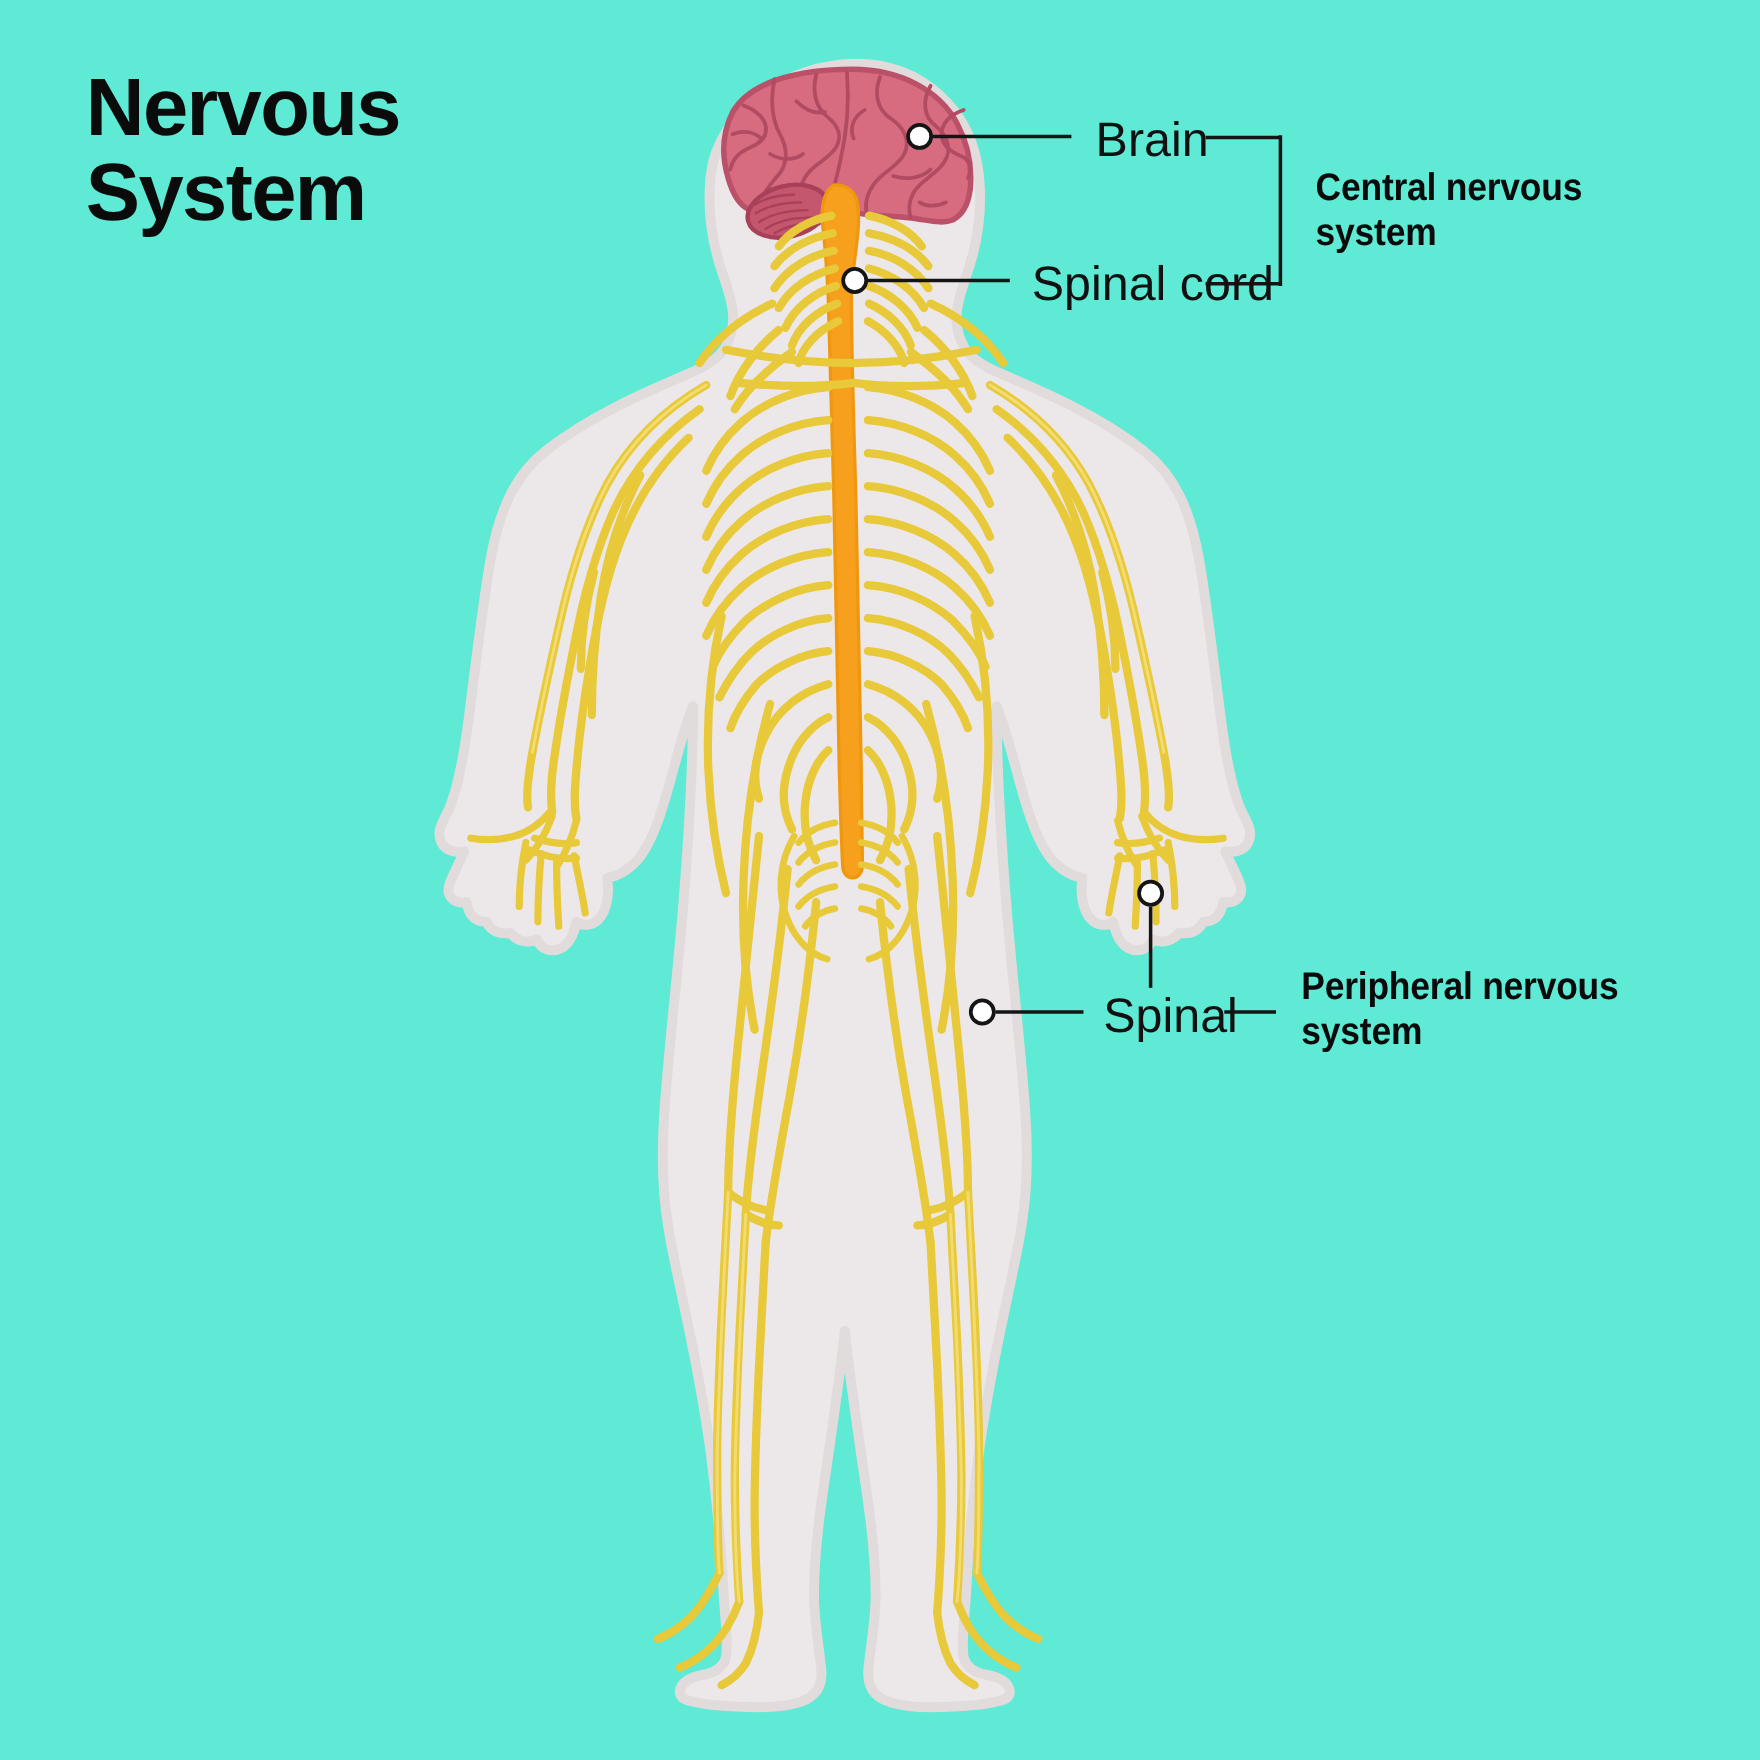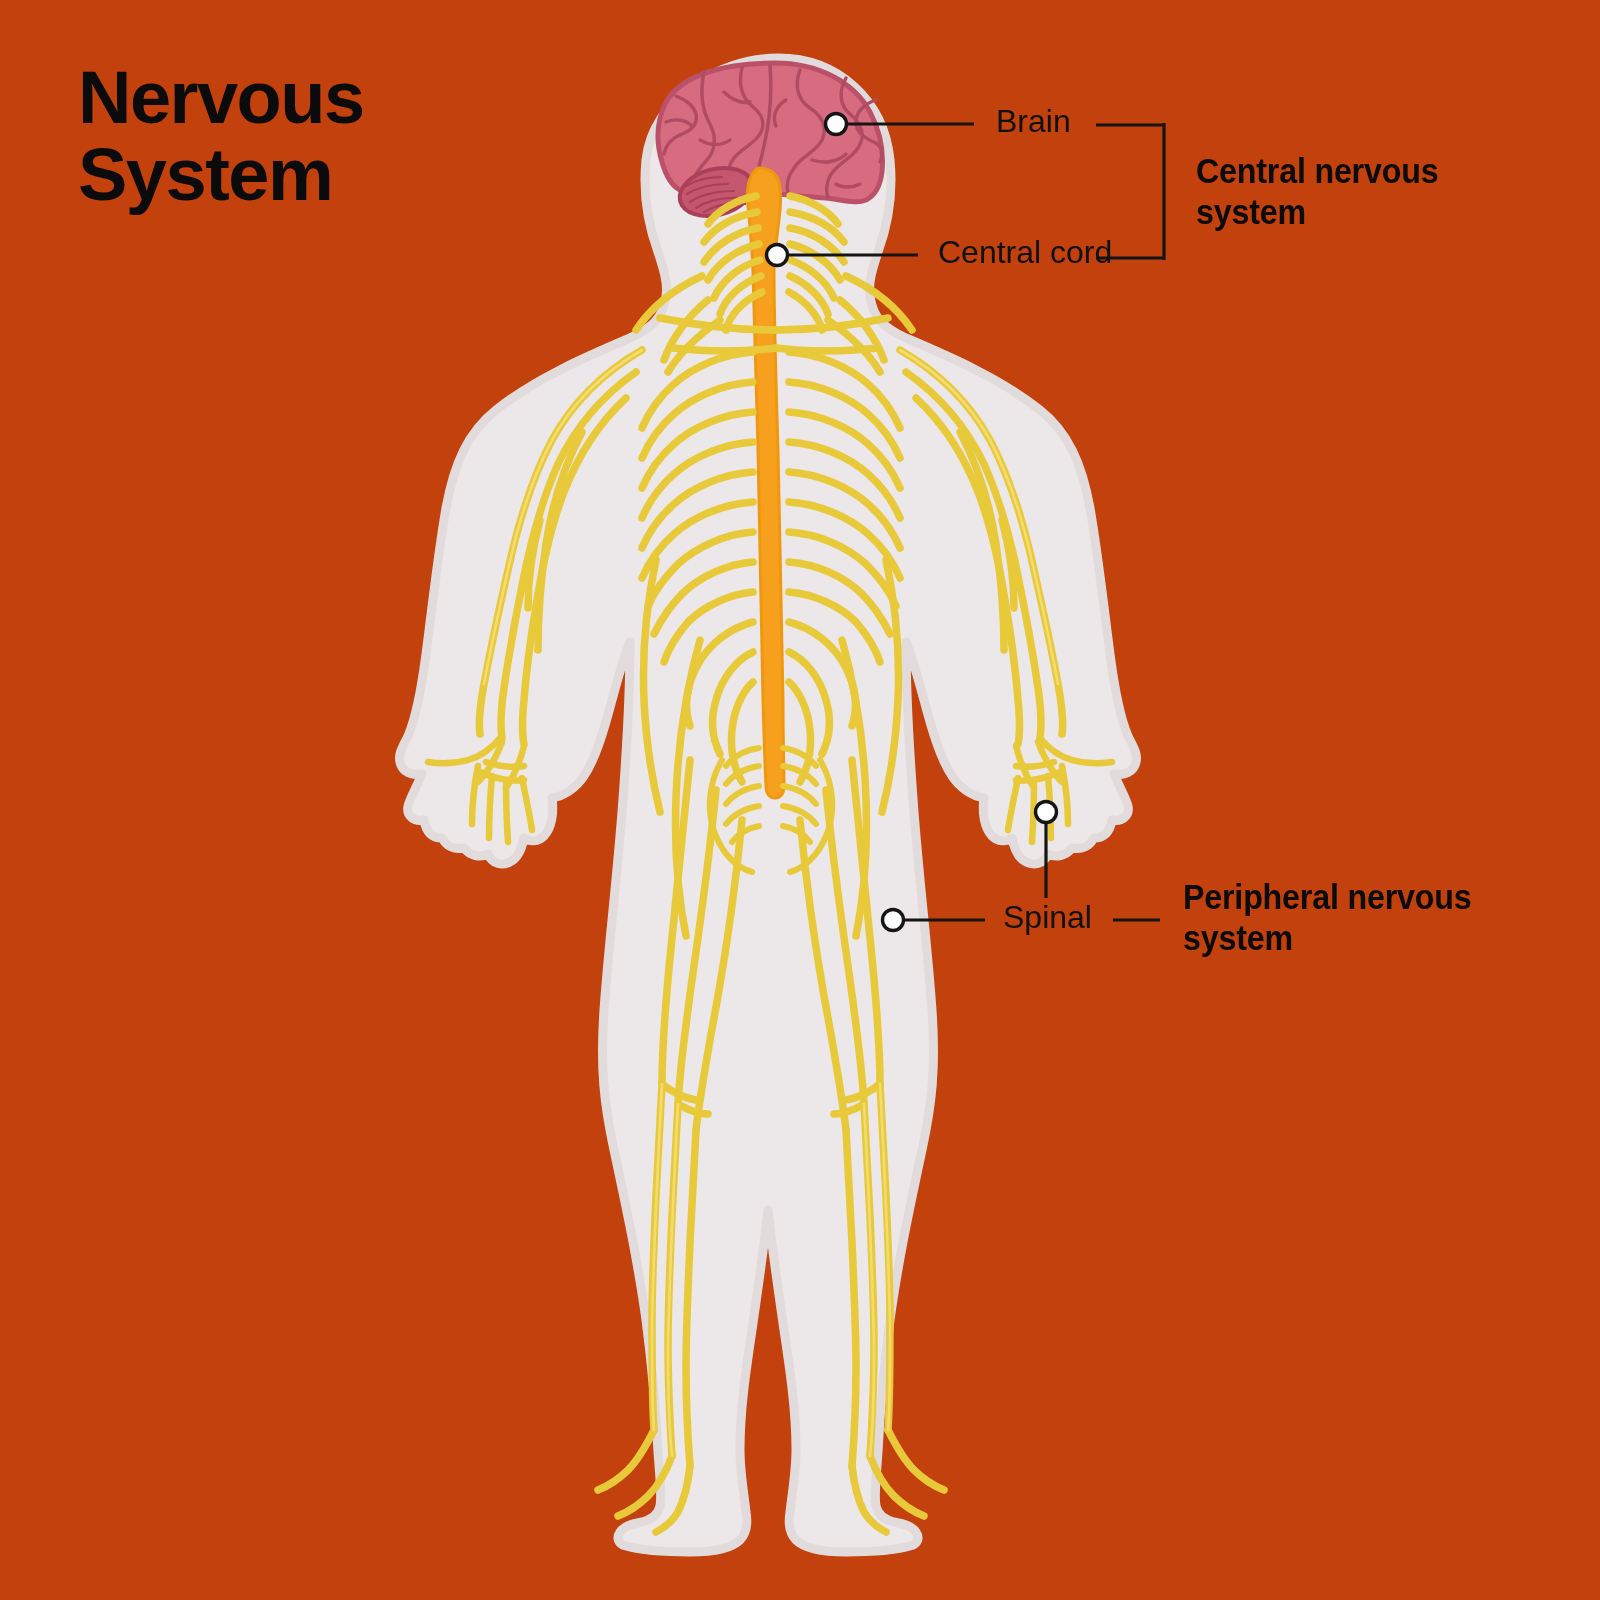--- a/index.html
+++ b/index.html
@@ -5,21 +5,21 @@
 <style>
   html, body {
     margin: 0;
     padding: 0;
     background: #ffffff;
   }
   #root {
     position: relative;
     width: 1600px;
     height: 1600px;
-    background: #c2410c;
+    background: #5eead4;
     overflow: hidden;
     font-family: "Liberation Sans", sans-serif;
   }
   #figure-svg {
     position: absolute;
     inset: 0;
     width: 1600px;
     height: 1600px;
     display: block;
   }
@@ -33,21 +33,21 @@
     font-size: 74px;
     line-height: 1.04;
     letter-spacing: -1.5px;
     color: #0b0b0b;
     white-space: pre-line;
   }
   .callout-label {
     position: absolute;
     font-family: "Liberation Sans", sans-serif;
     font-weight: 400;
-    font-size: 32px;
+    font-size: 44px;
     color: #111111;
     white-space: nowrap;
   }
   .group-label {
     position: absolute;
     font-family: "Liberation Sans", sans-serif;
     font-weight: 700;
     font-size: 35px;
     line-height: 1.18;
     letter-spacing: -0.2px;
@@ -427,21 +427,21 @@
       <circle cx="893" cy="920" r="10.5" fill="#ffffff" stroke="#151515" stroke-width="3.4"></circle>
       <circle cx="1046" cy="812" r="10.5" fill="#ffffff" stroke="#151515" stroke-width="3.4"></circle>
     </g>
   </svg>
 
   <div class="title-block">Nervous
 System</div>
 
   <div class="callout-label" style="left:996px; top:103px;">Brain</div>
 
-  <div class="callout-label" style="left:938px; top:234px;">Central cord</div>
+  <div class="callout-label" style="left:938px; top:234px;">Spinal cord</div>
 
   <div class="callout-label" style="left:1003px; top:899px;">Spinal</div>
 
   <div class="group-label" style="left:1196px; top:150px;">Central nervous
 system</div>
 
   <div class="group-label" style="left:1183px; top:876px;">Peripheral nervous
 system</div>
 
 </div>

